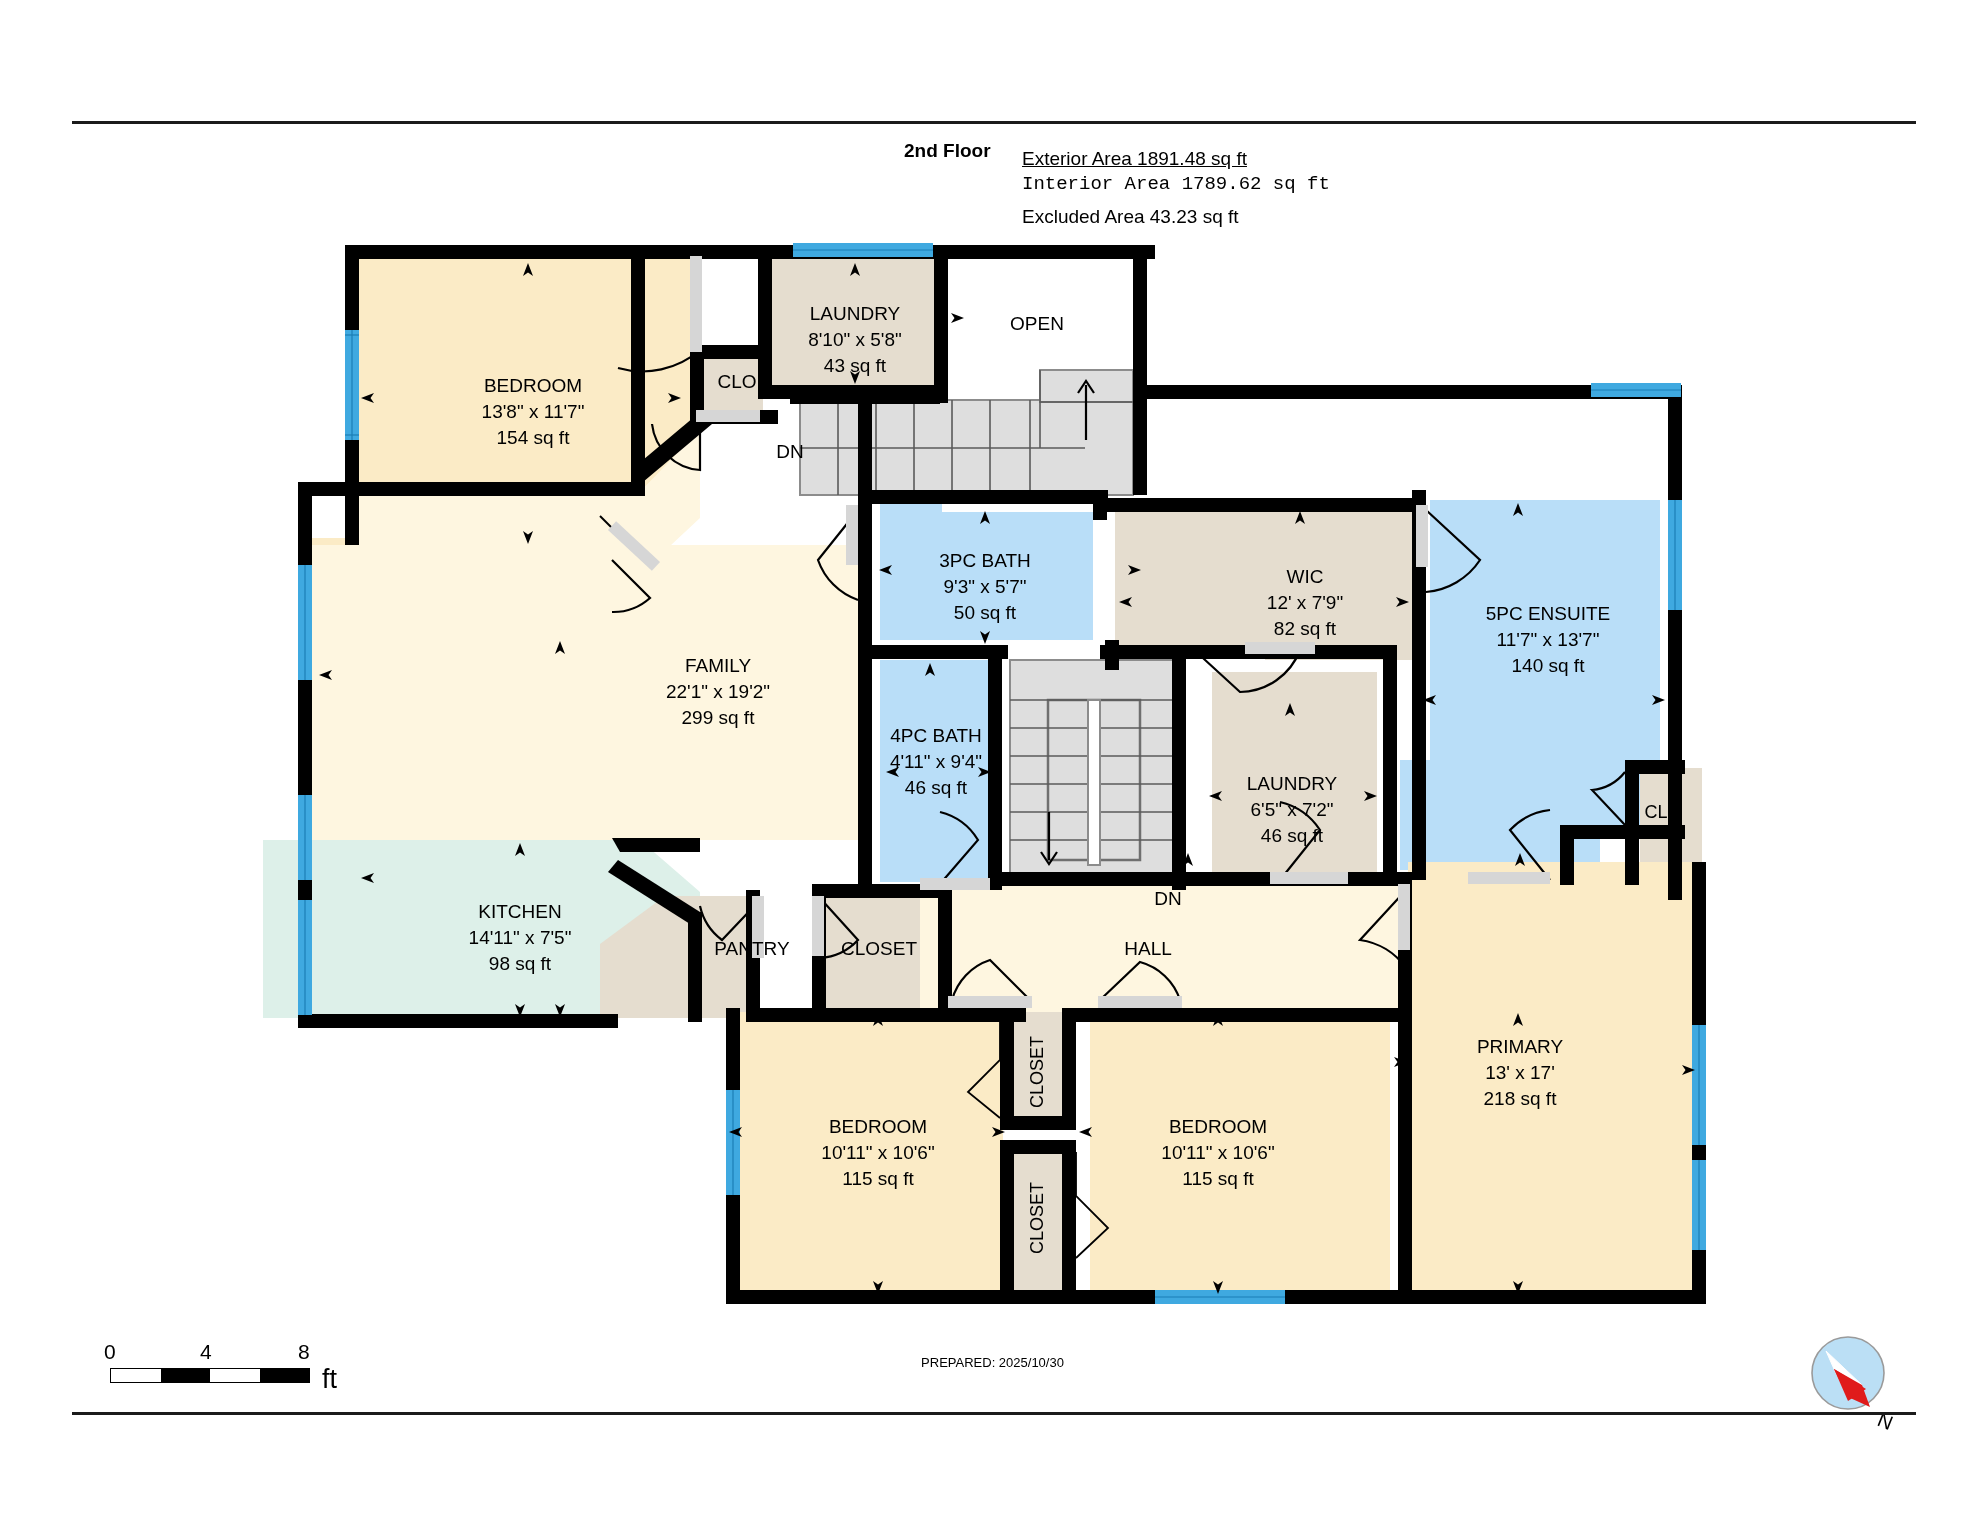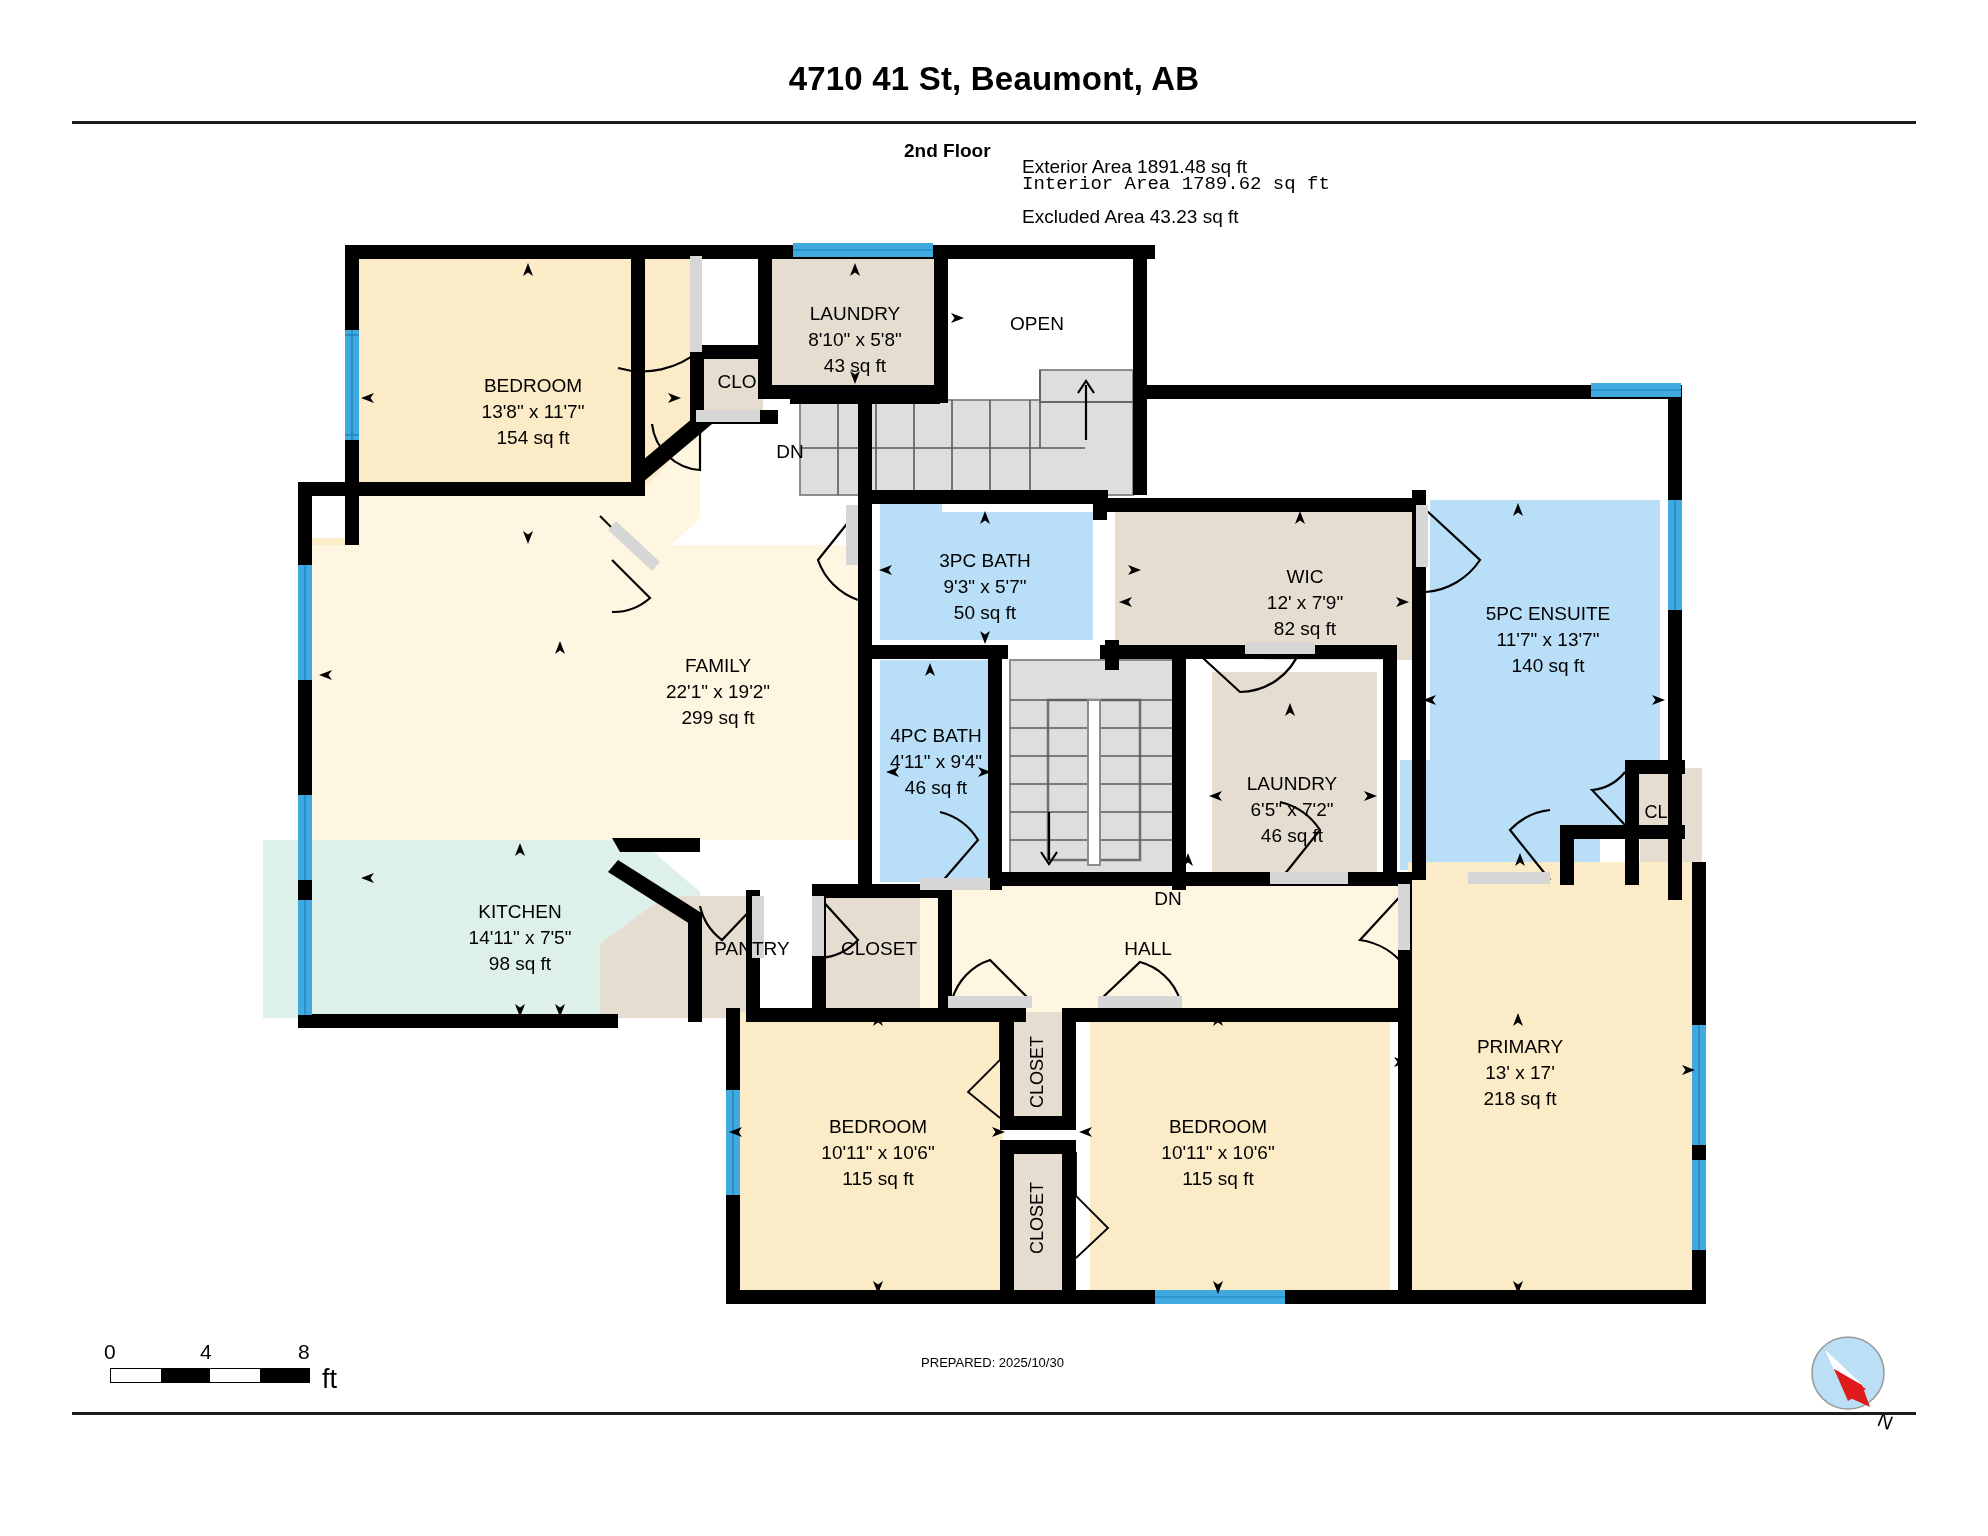--- a/index.html
+++ b/index.html
@@ -7,21 +7,21 @@
   #page{position:relative;width:1988px;height:1536px;background:#fff;}
 
   
   .title{position:absolute;left:0;top:60px;width:1988px;text-align:center;
          font-size:33px;font-weight:bold;letter-spacing:.2px;}
   .hrule{position:absolute;background:#1b1b1b;}
   #rule-top{left:72px;top:121px;width:1844px;height:3px;}
   #rule-bottom{left:72px;top:1412px;width:1844px;height:3px;}
   #floor-label{position:absolute;left:904px;top:140px;font-size:19px;font-weight:bold;}
   .area-line{position:absolute;left:1022px;font-size:19px;}
-  #area-ext{top:156px;}
+  #area-ext{top:148px;text-decoration:underline;}
   #area-int{top:173px;font-family:Liberation Mono, monospace;}
   #area-exc{top:206px;}
 
   
   #plan{position:absolute;left:0;top:0;width:1988px;height:1536px;}
 
   
   #prepared{position:absolute;left:0;top:1355px;width:1985px;text-align:center;font-size:13px;}
   #disclaimer{position:absolute;left:0;top:1440px;width:1988px;text-align:center;font-size:17px;}
 
@@ -35,21 +35,20 @@
   #scalebar .ft{position:absolute;left:212px;top:24px;font-size:27px;}
 
   
   #compass{position:absolute;left:1800px;top:1325px;width:100px;height:110px;}
 </style>
 </head>
 <body>
 
 <div id="page">
 
-  <div class="title">4710 41 St, Beaumont, AB</div>
   <div class="hrule" id="rule-top"></div>
 
   <div id="floor-label">2nd Floor</div>
   <div class="area-line" id="area-ext">Exterior Area 1891.48 sq ft</div>
   <div class="area-line" id="area-int">Interior Area 1789.62 sq ft</div>
   <div class="area-line" id="area-exc">Excluded Area 43.23 sq ft</div>
 
   <svg id="plan" viewBox="0 0 1988 1536" xmlns="http://www.w3.org/2000/svg">
     <defs>
       <g id="arrU">

